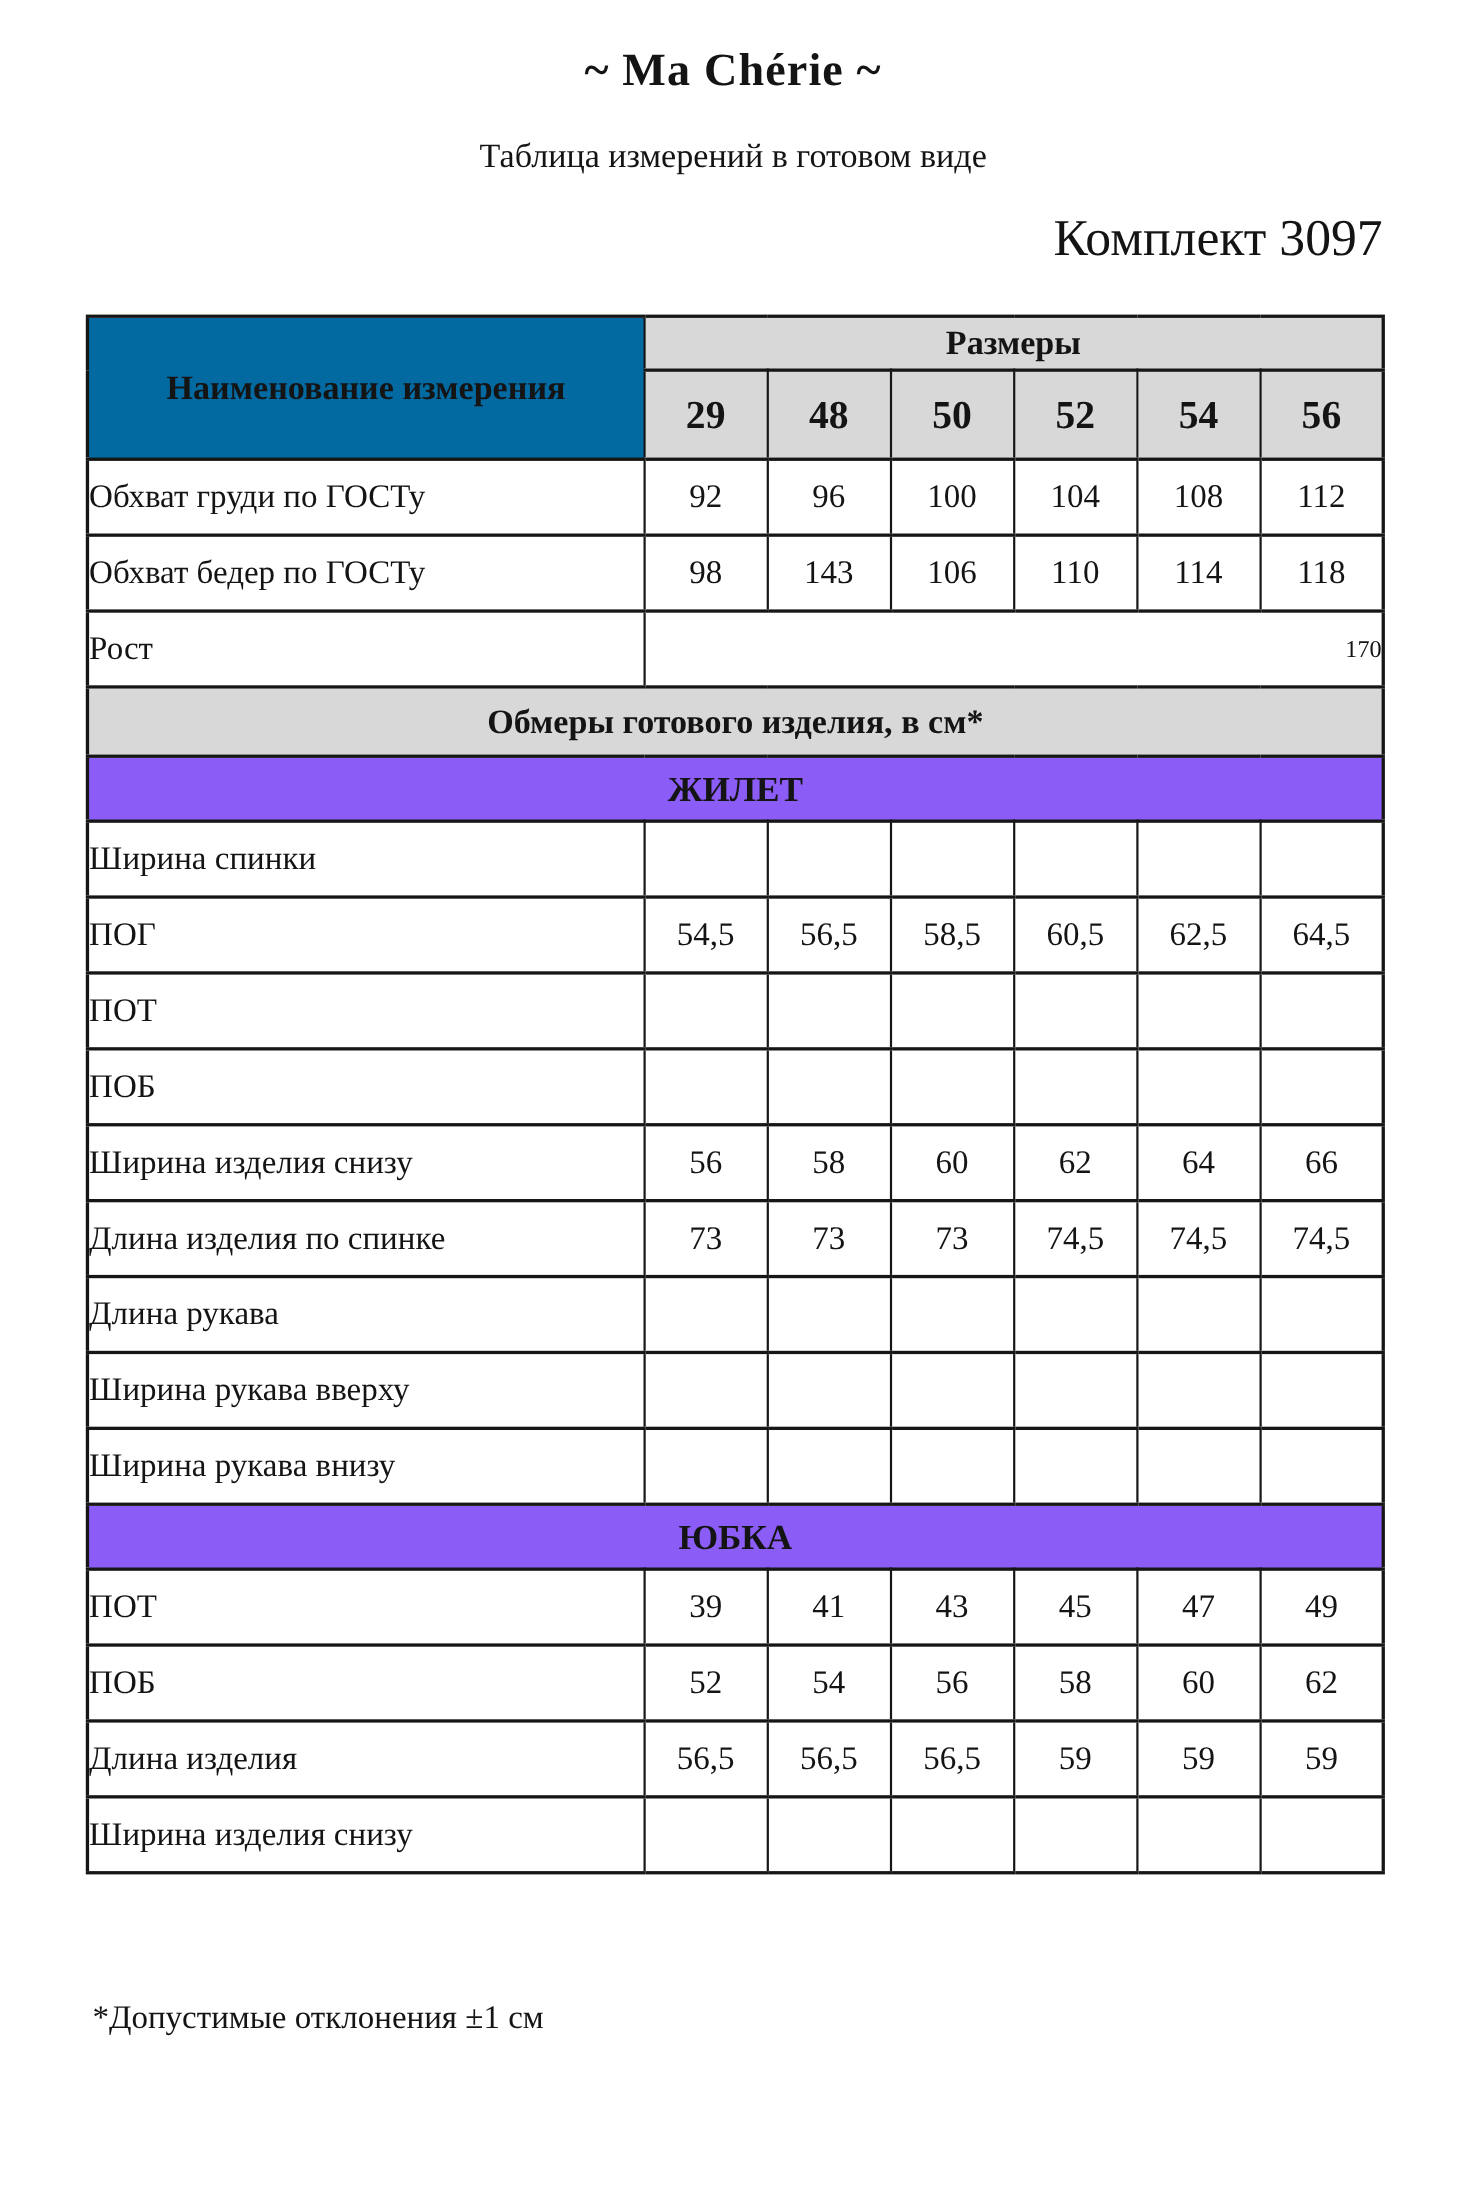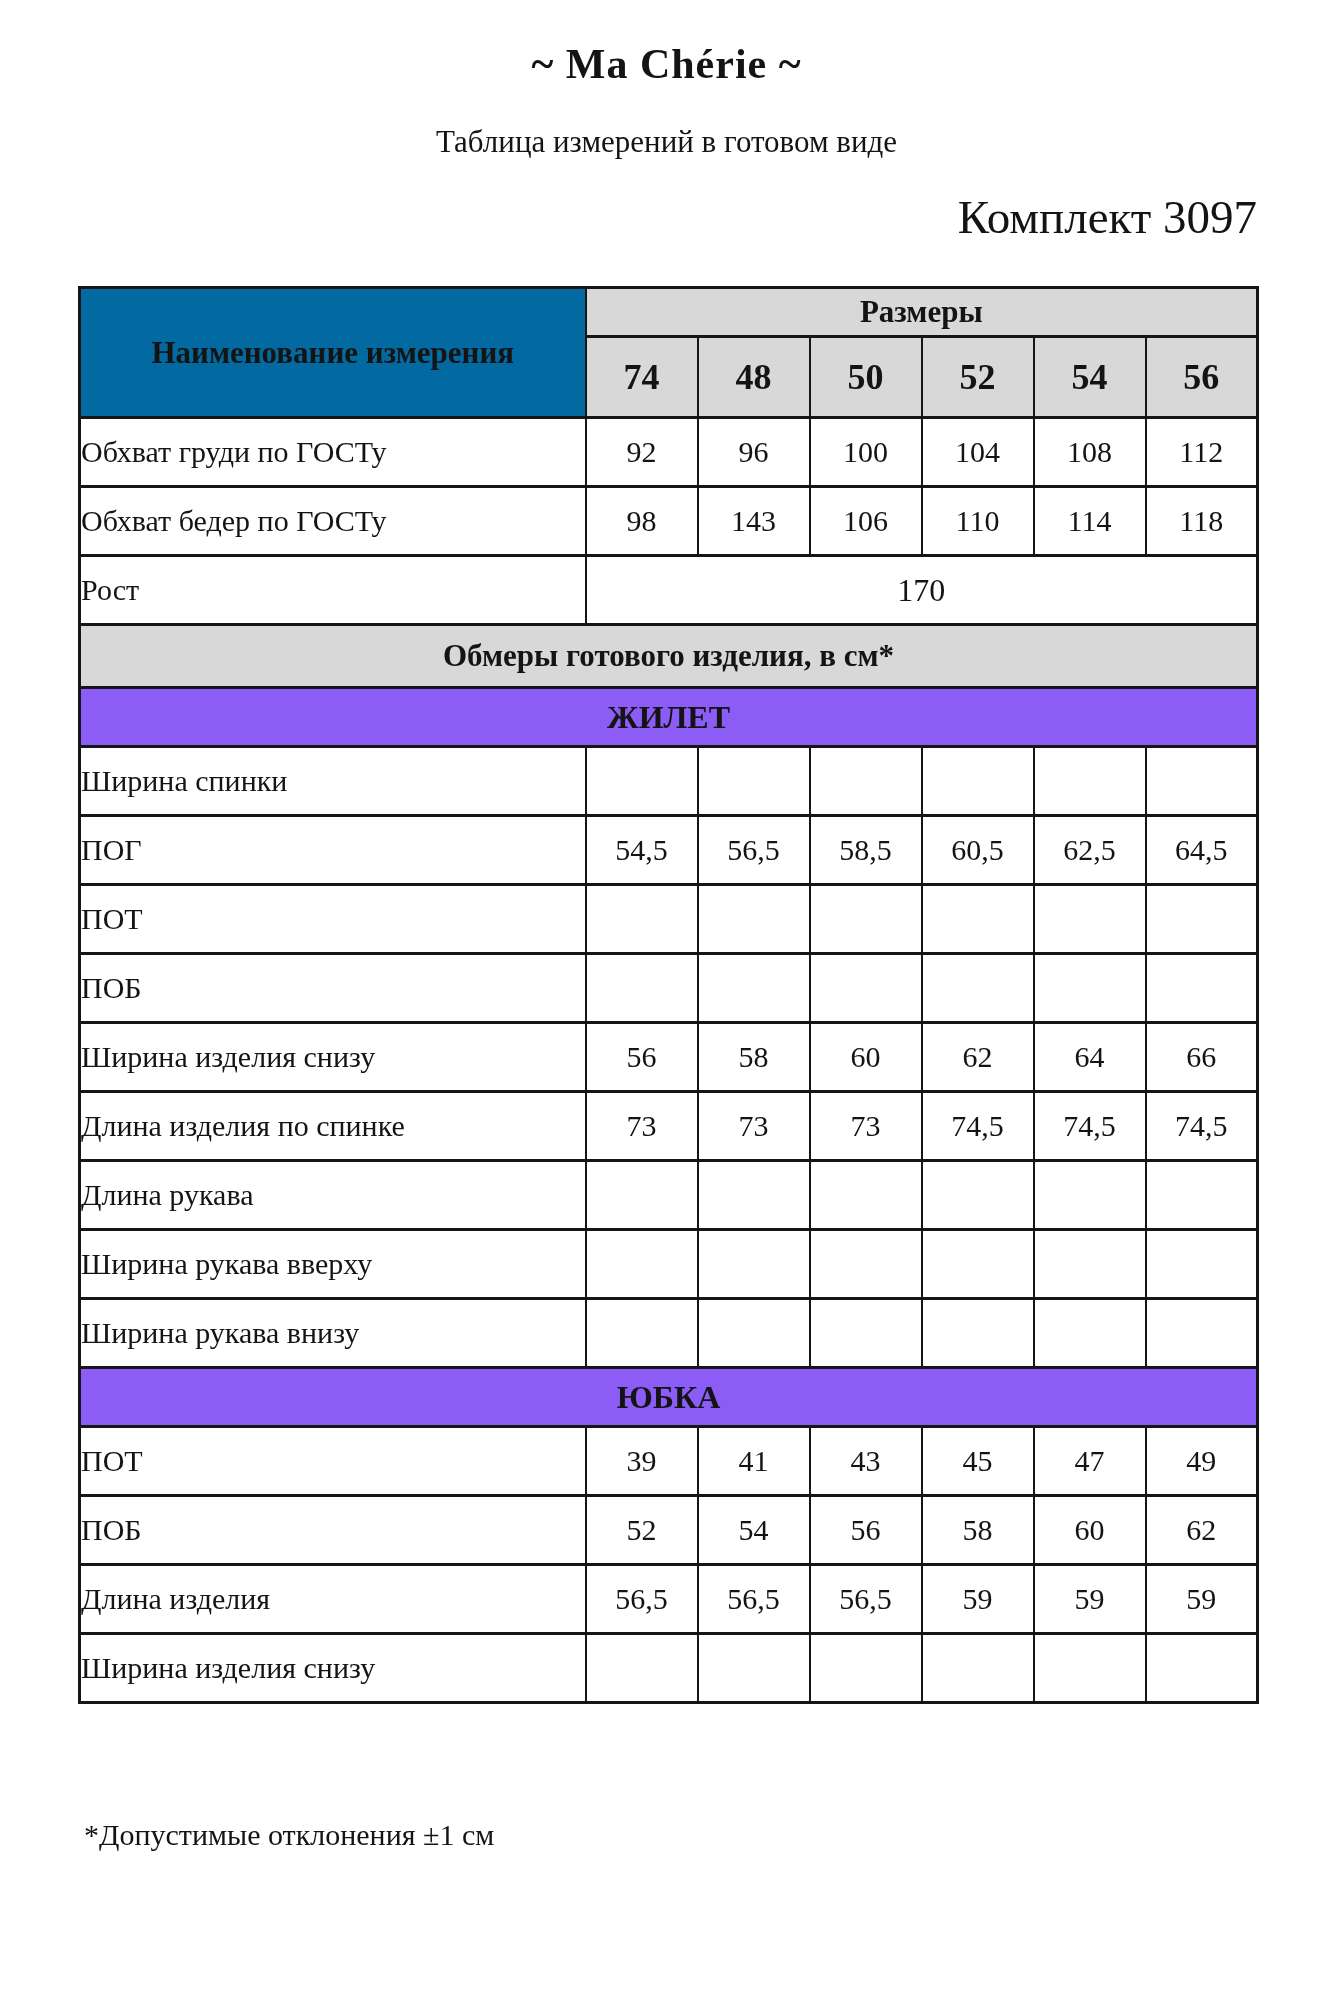--- a/index.html
+++ b/index.html
@@ -67,21 +67,21 @@
     text-align:left;vertical-align:middle;
     padding-left:20px;
     height:66px;
   }
   td.cell-val{
     font-size:30px;font-weight:normal;
     text-align:center;vertical-align:middle;
     height:66px;
   }
   td.span-val{
-    font-size:32px;text-align:center;vertical-align:middle;
+    font-size:22px;text-align:right;vertical-align:middle;
     padding-left:20px;height:66px;
   }
   td.band{
     background:#d8d8d8;
     font-size:31px;font-weight:bold;
     text-align:center;vertical-align:middle;
     height:60px;
   }
   td.section{
     background:#8b5cf6;
@@ -111,21 +111,21 @@
       <col style="width:112px">
         <col style="width:112px">
         <col style="width:112px">
     </colgroup>
     <thead>
       <tr>
         <th class="name-head" rowspan="2">Наименование измерения</th>
         <th class="sizes-head" colspan="6">Размеры</th>
       </tr>
       <tr id="size-header-row">
-          <th class="size-num">74</th>
+          <th class="size-num">29</th>
           <th class="size-num">48</th>
           <th class="size-num">50</th>
           <th class="size-num">52</th>
           <th class="size-num">54</th>
           <th class="size-num">56</th>
         </tr>
     </thead>
     <tbody id="table-body">
         <tr>
           <td class="row-label">Обхват груди по ГОСТу</td>

